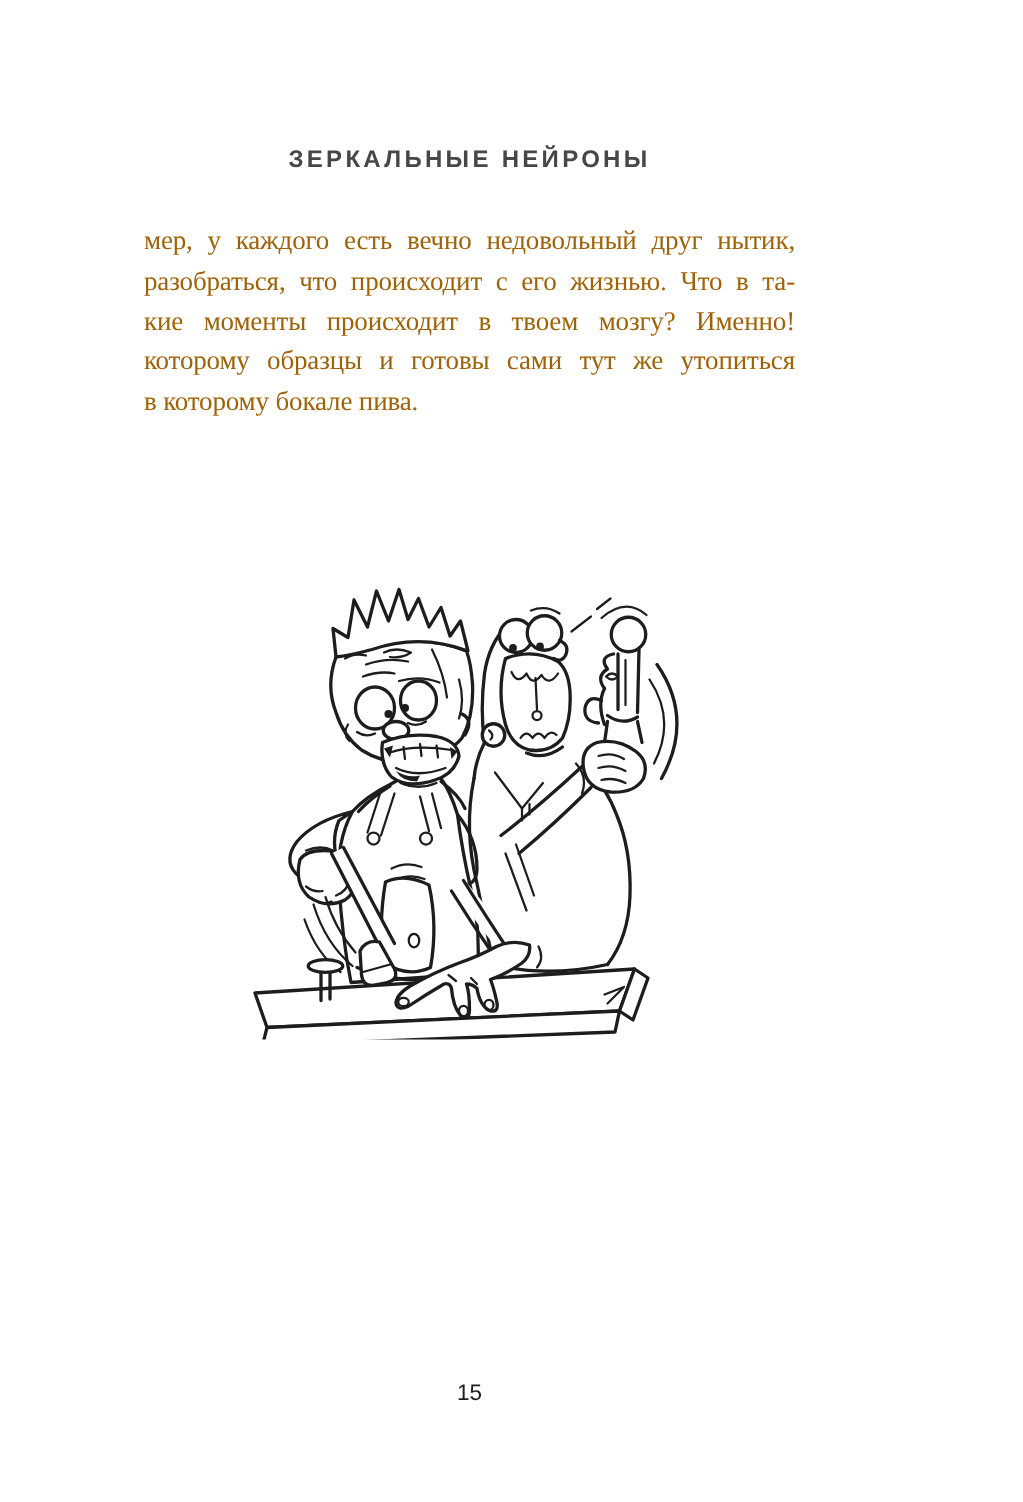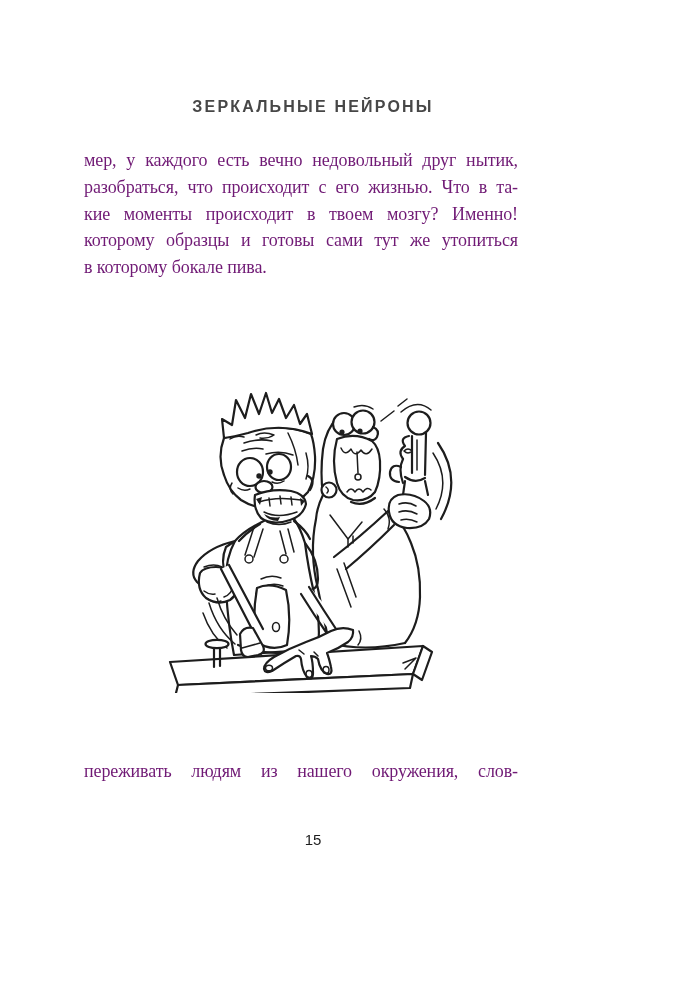--- a/index.html
+++ b/index.html
@@ -9,38 +9,38 @@
     font-family:"Liberation Serif", serif;
   }
   .running-header{
     position:absolute;left:96px;top:98px;width:434px;
     text-align:center;
     font-family:"Liberation Sans", sans-serif;
     font-size:16px;font-weight:bold;letter-spacing:2.2px;
     color:#474747;
   }
   .textblock{
-    position:absolute;left:84px;width:434px;
-    color:#701a75;font-size:18px;letter-spacing:-0.1px;
+    position:absolute;left:96px;width:434px;
+    color:#a16207;font-size:18px;letter-spacing:-0.1px;
   }
   .para1{top:147px;line-height:26.8px;}
   .para2{top:757px;line-height:28.3px;}
   .bline{
     text-align:justify;
     text-align-last:justify;
     white-space:normal;
     height:auto;
   }
   .bline.endline{text-align-last:left;}
   .bline.indent{text-indent:33px;}
   .illustration{
     position:absolute;left:160px;top:391px;width:310px;height:302px;
   }
   .page-number{
-    position:absolute;left:96px;top:831px;width:434px;
+    position:absolute;left:96px;top:920px;width:434px;
     text-align:center;
     font-family:"Liberation Sans", sans-serif;
     font-size:15px;color:#1d1d1d;
   }
   
   .ln{fill:none;stroke:#1d1d1d;stroke-width:2.2;stroke-linecap:round;stroke-linejoin:round;}
   .thin{fill:none;stroke:#1d1d1d;stroke-width:1.5;stroke-linecap:round;stroke-linejoin:round;}
   .fw{fill:#ffffff;stroke:#1d1d1d;stroke-width:2.2;stroke-linecap:round;stroke-linejoin:round;}
   .fwt{fill:#ffffff;stroke:#1d1d1d;stroke-width:1.5;stroke-linecap:round;stroke-linejoin:round;}
   .solid{fill:#ffffff;stroke:none;}
@@ -201,16 +201,15 @@
       <path class="fw" d="M171,240 Q158,247 146,251 Q130,257 114,266 Q104,272 104,278 Q105,283 112,280 Q124,272 136,265 Q140,264 141,268 Q142,280 147,286 Q153,290 153,282 Q153,271 151,265 Q155,265 158,268 Q160,280 167,283 Q173,284 171,276 Q169,267 167,262 Q178,258 188,251 Q194,246 193,239 Q182,235 171,240 Z"></path>
       <ellipse class="thin" cx="109" cy="277" rx="3.5" ry="2.8"></ellipse>
       <ellipse class="thin" cx="149" cy="283" rx="3" ry="3.5"></ellipse>
       <ellipse class="thin" cx="166" cy="279" rx="3" ry="3.5"></ellipse>
       <path class="thin" d="M139,259 L144,263 M154,261 L158,265"></path>
     </g>
   </svg>
 </div>
 
 <div class="textblock para2">
-  <div class="bline">переживать людям из нашего окружения, слов-</div>
 </div>
 
 <div class="page-number">15</div>
 
 </body></html>

